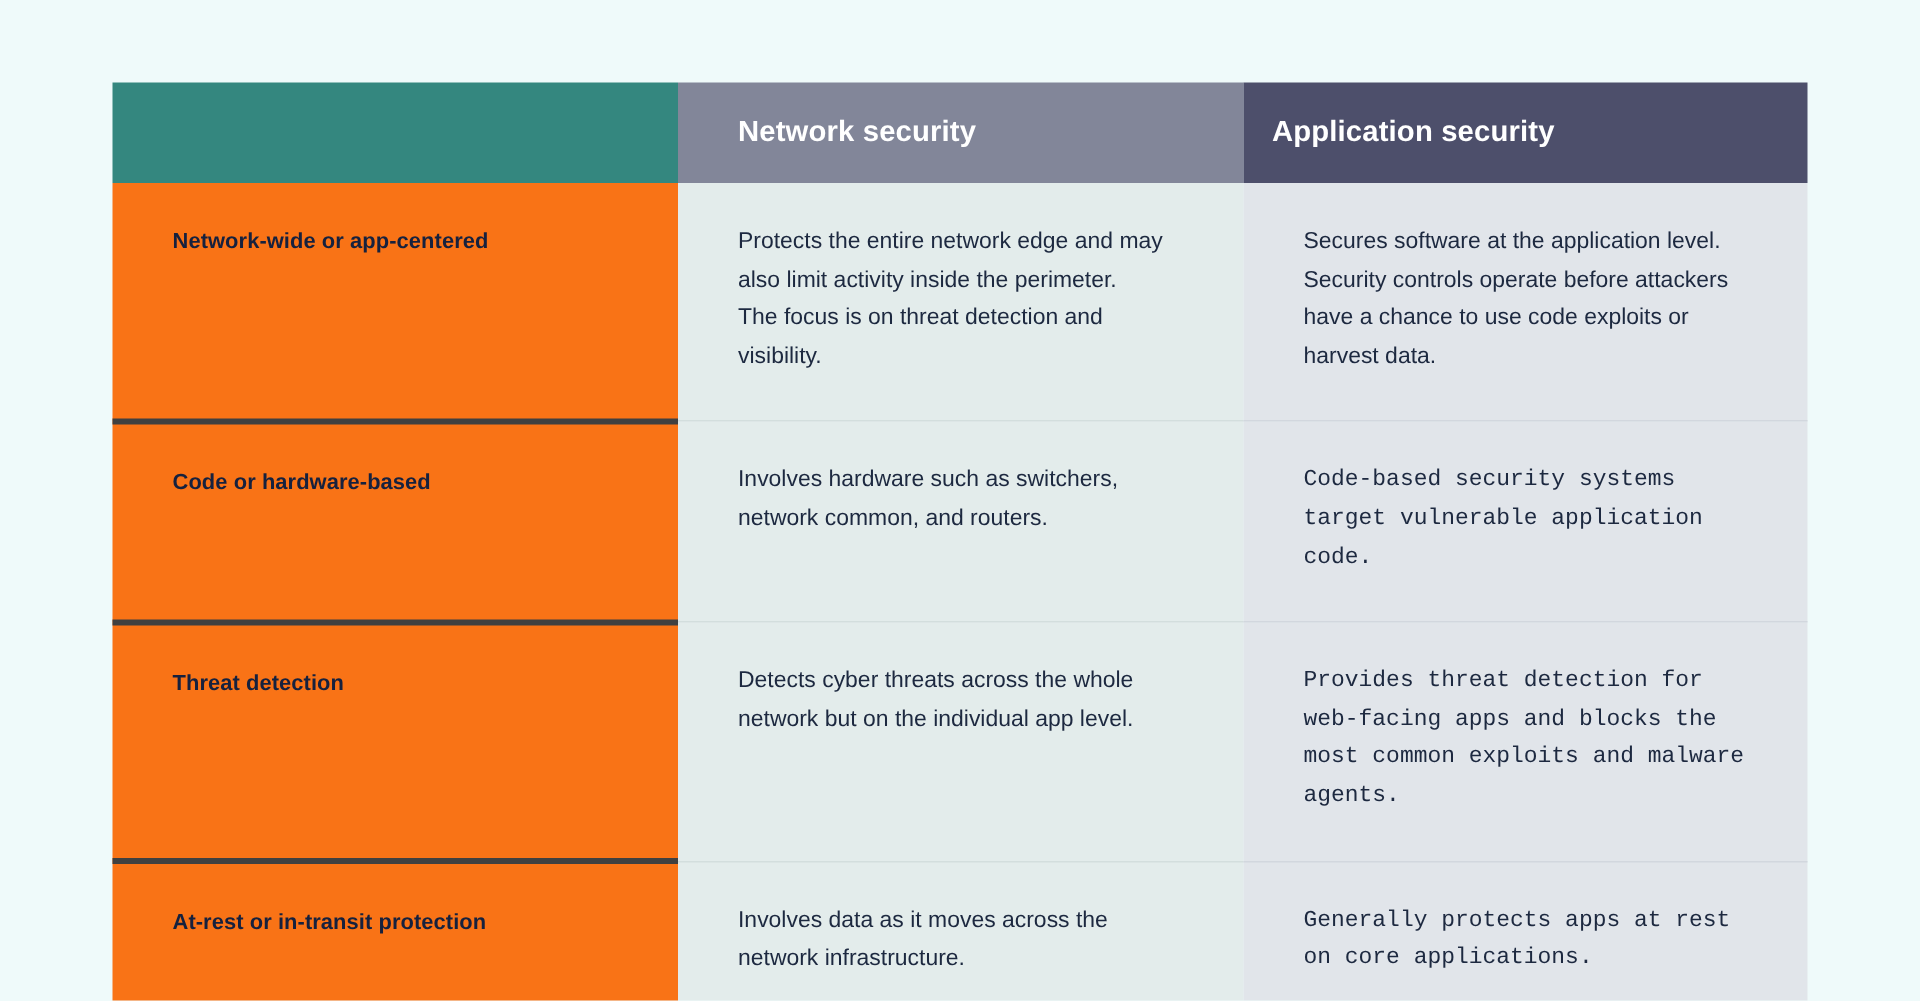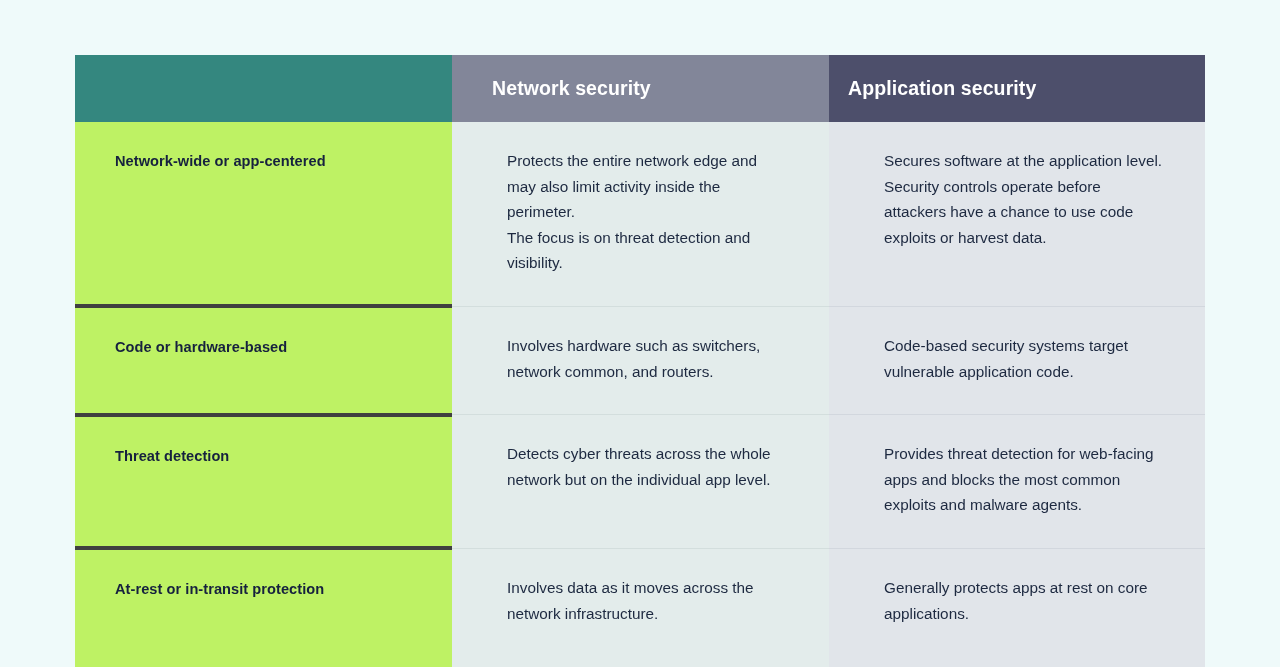--- a/index.html
+++ b/index.html
@@ -52,41 +52,41 @@
   
   tbody td {
     vertical-align: top;
     padding: 26px 40px 30px 40px;
     font-size: 15.3px;
     line-height: 25.6px;
     color: #1d2940;
   }
 
   tbody td.col-feature {
-    background: #bef264;
+    background: #f97316;
     font-weight: 700;
     font-size: 14.6px;
     color: #16213e;
     letter-spacing: 0.05px;
     padding-top: 27px;
   }
   tbody td.col-network {
     background: #e3eceb;
   }
   tbody td.col-app {
     background: #e1e5ea;
   }
 
   tbody tr + tr td.col-feature { border-top: 4px solid #404040; }
   tbody tr + tr td.col-network { border-top: 1px solid #d3dedd; }
-  tbody tr + tr td.col-app     { border-top: 1px solid #d2d7de; }
+  tbody tr + tr td.col-app     { border-top: 1px solid #d2d7de; font-family: Liberation Mono, monospace; }
 
   tbody tr:last-child td { padding-bottom: 60px; }
 
-  .cell-line { display: block; margin-left: 15px; }
+  .cell-line { display: block; }
 </style>
 </head>
 <body>
 
 <div class="page">
 
   <table class="comparison-table">
     <colgroup>
       <col class="c1">
       <col class="c2">

